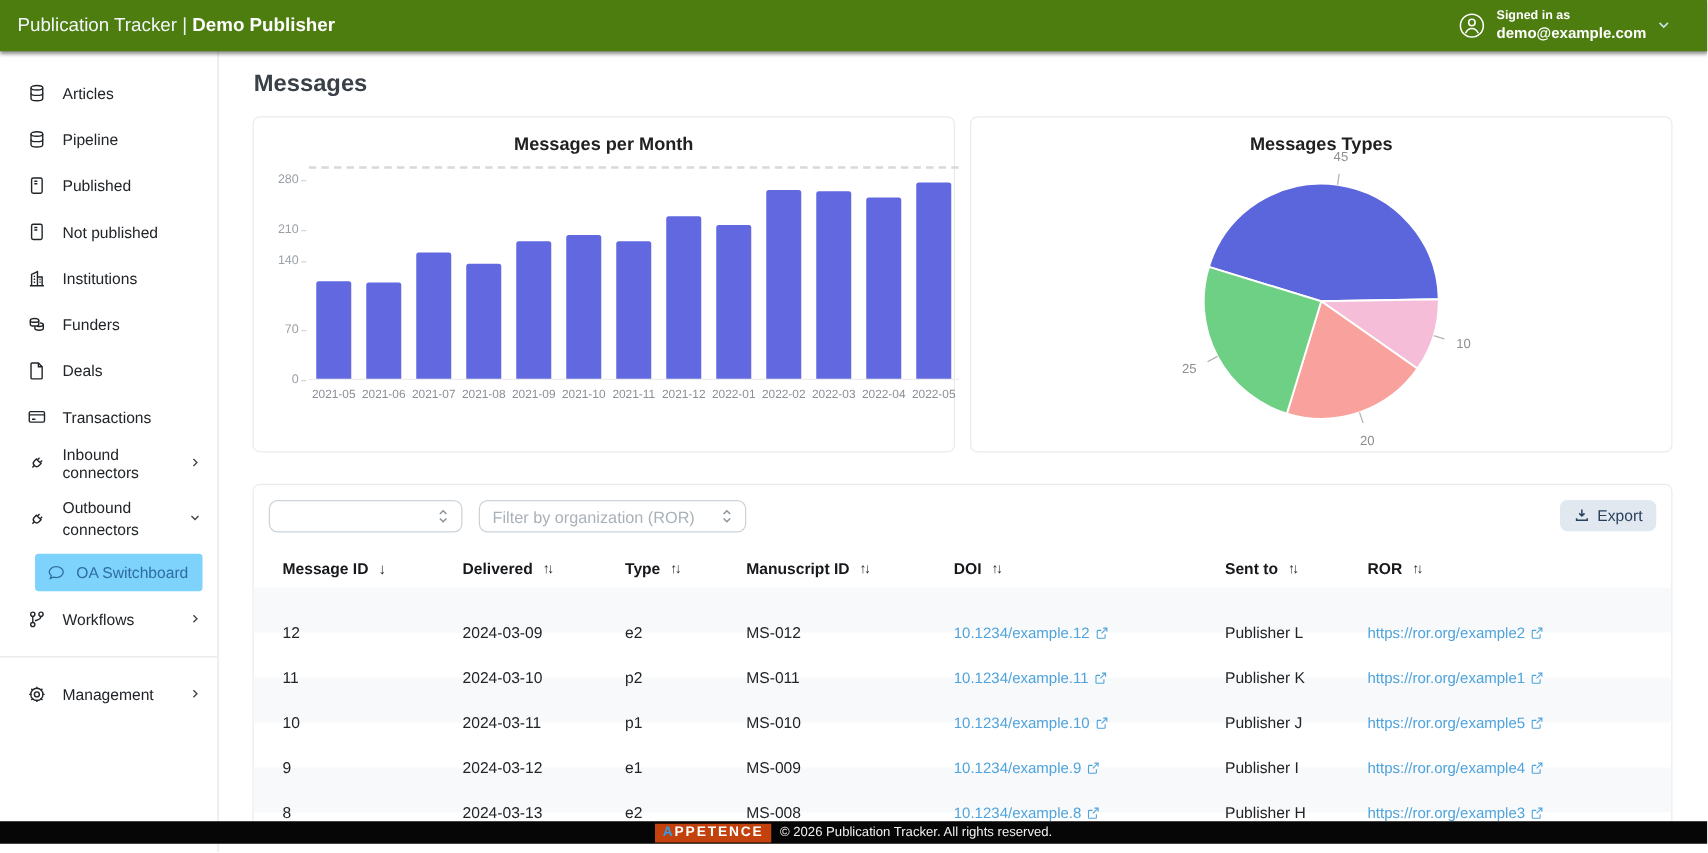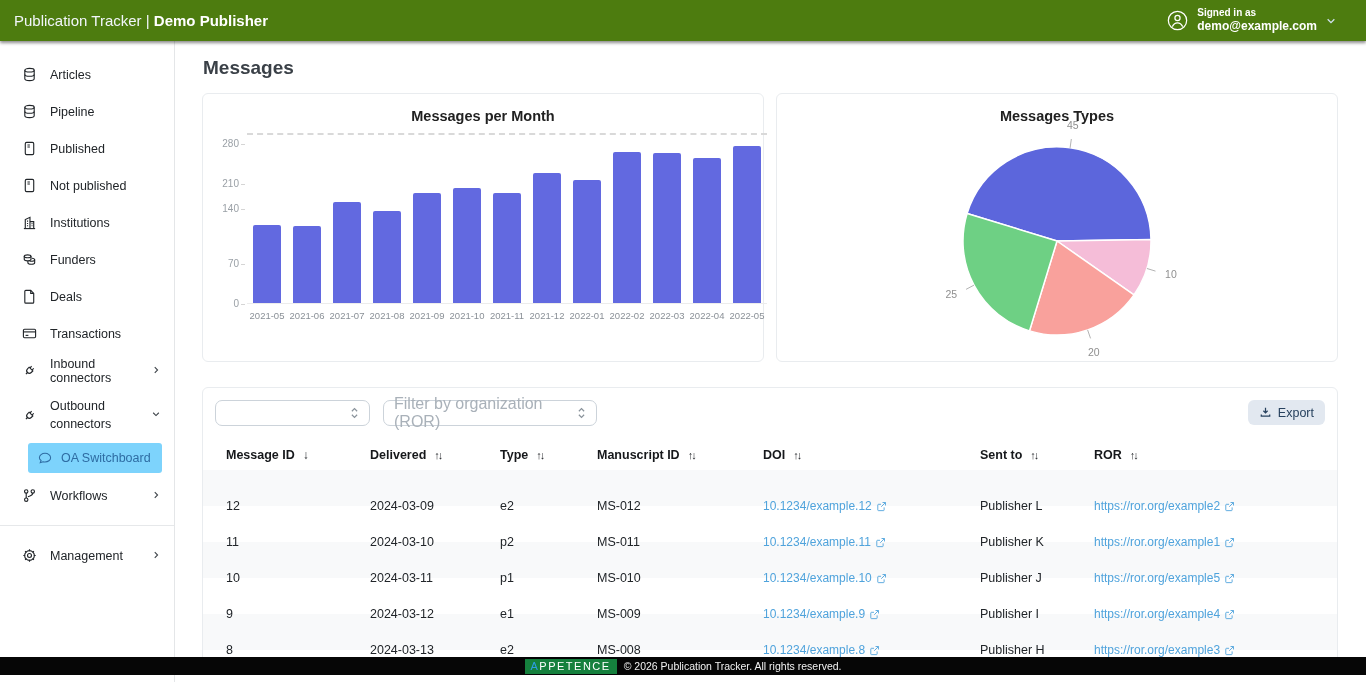--- a/index.html
+++ b/index.html
@@ -56,21 +56,21 @@
 
   
   .pie-svg { position:absolute; left:0; top:0; width:562px; height:269px; }
   .pie-svg path.slice { stroke:#fff; stroke-width:1.5; }
   .pie-svg line { stroke:#b3b3b3; stroke-width:1; }
   .pie-svg text { font-size:10.5px; fill:#8f8f8f; font-family:"Liberation Sans", sans-serif; }
 
   
   .table-card { margin-top:25px; width:1136px; height:277px; padding:12px 0 0; }
   .filters { display:flex; align-items:flex-start; padding:0 12px; }
-  .select { height:26px; border:1px solid #ccd3da; border-radius:7px; display:flex; align-items:center; padding:0 10px; font-size:16px;
+  .select { height:26px; border:1px solid #ccd3da; border-radius:7px; display:flex; align-items:center; padding:0 10px; font-size:13px;
             color:#212529; background:#fff; cursor:pointer; position:relative; }
   .select .ph { color:#a9b1b9; }
   .select .stepper { margin-left:auto; padding-left:10px; }
   .select .stepper svg { width:9px; height:14px; stroke:#8a939b; fill:none; stroke-width:1.4; display:block; }
   .select1 { width:155px; }
   .select2 { width:214px; margin-left:13px; }
   .export-btn { margin-left:auto; height:25px; background:#e2e8f0; border:none; border-radius:6px; padding:0 11px; display:flex; align-items:center;
                 gap:6px; font-size:12.5px; color:#27415e; font-family:"Liberation Sans", sans-serif; cursor:pointer; }
   .export-btn svg { width:13px; height:13px; stroke:#27415e; fill:none; stroke-width:1.5; }
 
@@ -81,21 +81,21 @@
   .sort.single { letter-spacing:0; font-size:12px; }
   .trow { height:36px; }
   .trow:nth-child(odd) { background:#f8f9fa; }
   .td { font-size:12.5px; color:#212529; padding-left:11px; white-space:nowrap; overflow:hidden;margin-top:36px; }
   .link { color:#4fa3dc; font-size:12px; cursor:pointer; display:inline-flex; align-items:center; gap:4px; }
   .link svg { width:11px; height:11px; stroke:#4fa3dc; fill:none; stroke-width:1.3; flex:none; }
 
   
   .footer { position:absolute; left:0; top:657px; width:1366px; height:18px; background:#060606; display:flex; align-items:center;
             justify-content:center; gap:7px; z-index:30; }
-  .brand { display:inline-block; background:#15803d; color:#fff; font-size:11px; font-weight:normal; letter-spacing:1.5px; padding:1px 6px 2px; }
+  .brand { display:inline-block; background:#c2410c; color:#fff; font-size:11px; font-weight:bold; letter-spacing:1.5px; padding:1px 6px 2px; }
   .brand::first-letter { color:#2f9de8; }
   .copyright { color:#f1f1f1; font-size:10.5px; }
 </style>
 </head>
 <body>
 
 <div class="app">
 
   <div class="topbar">
     <div class="topbar-title">

